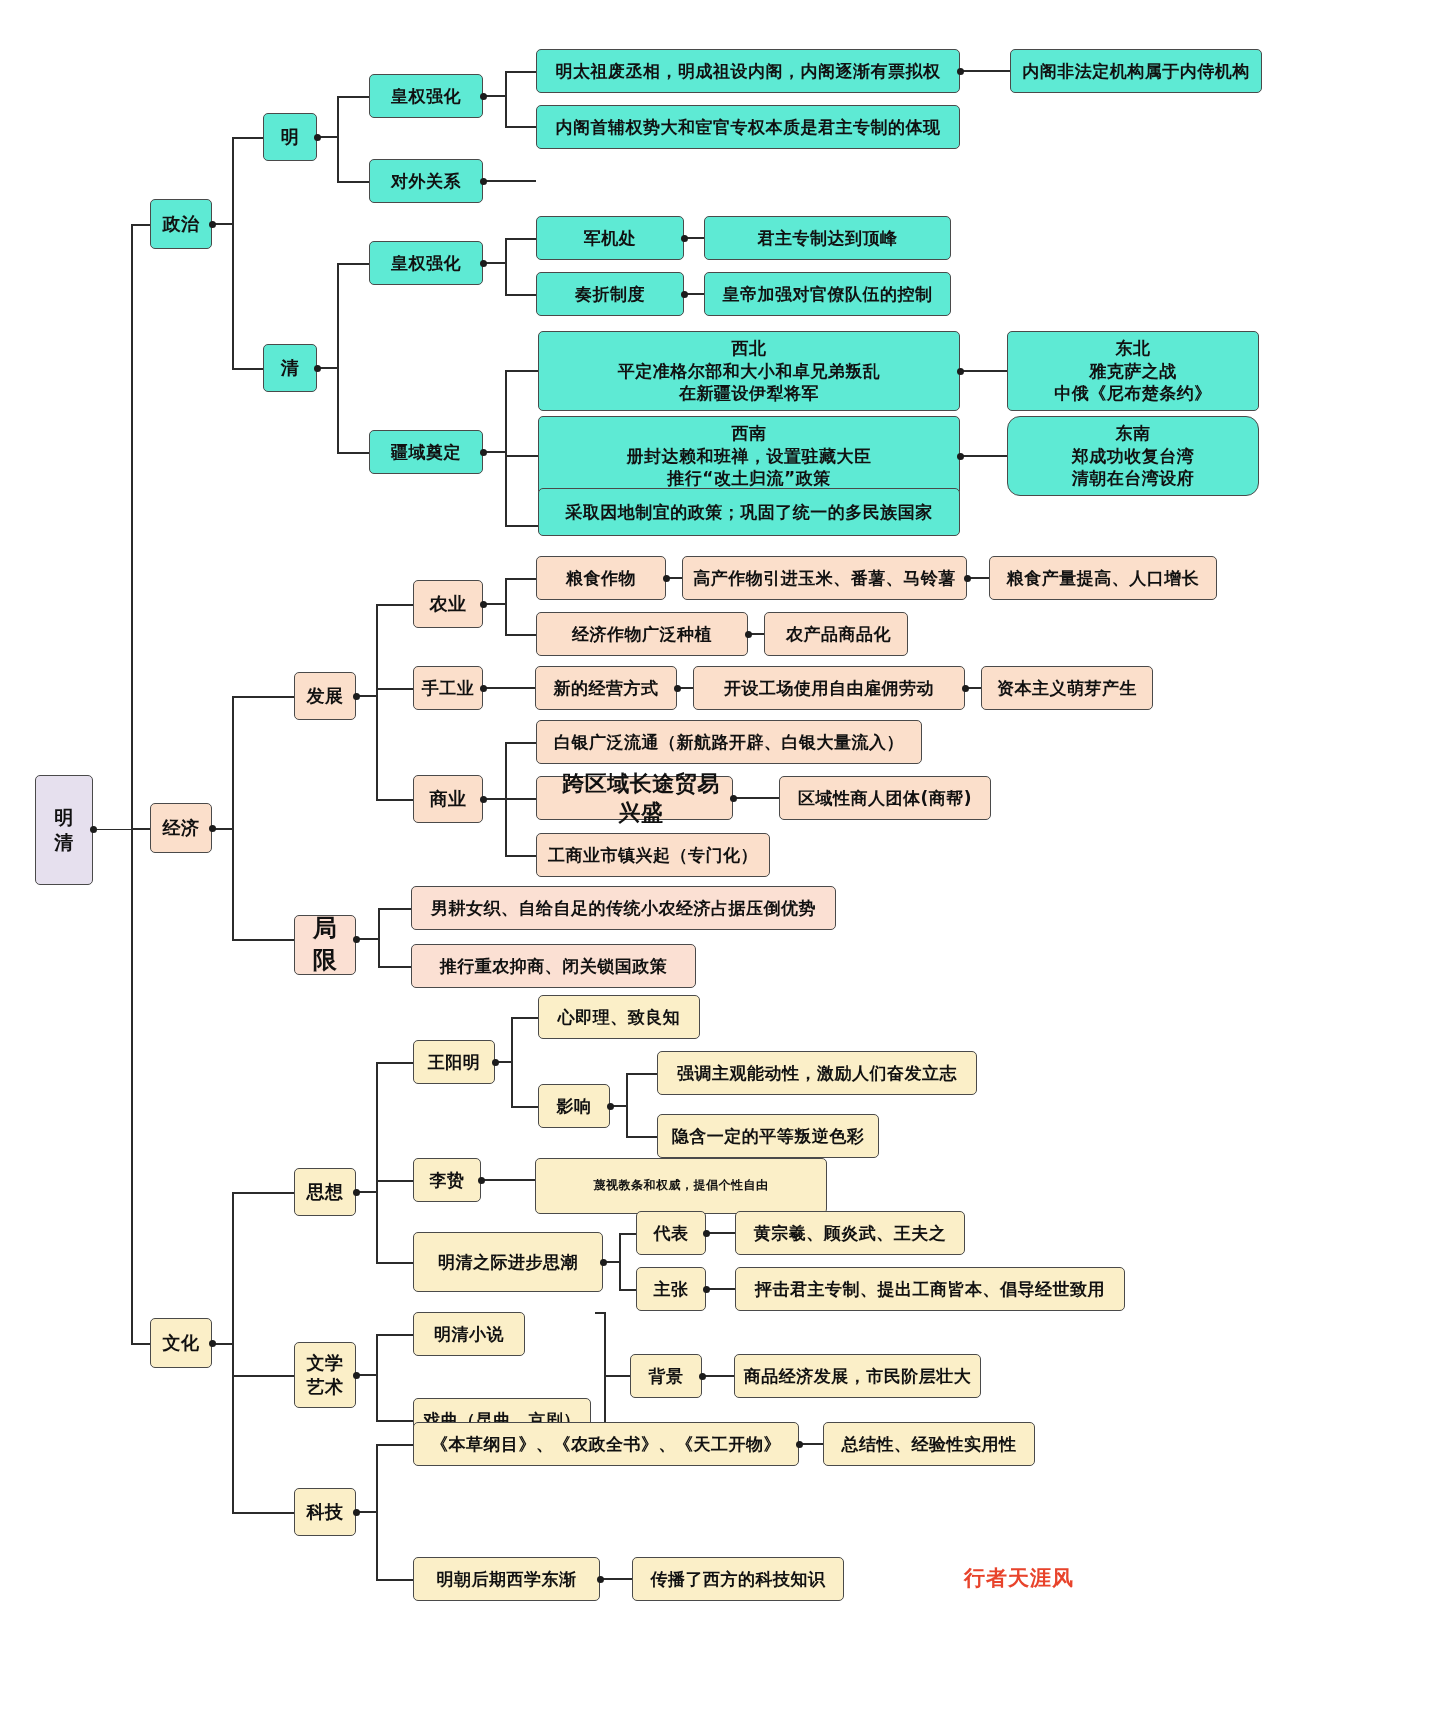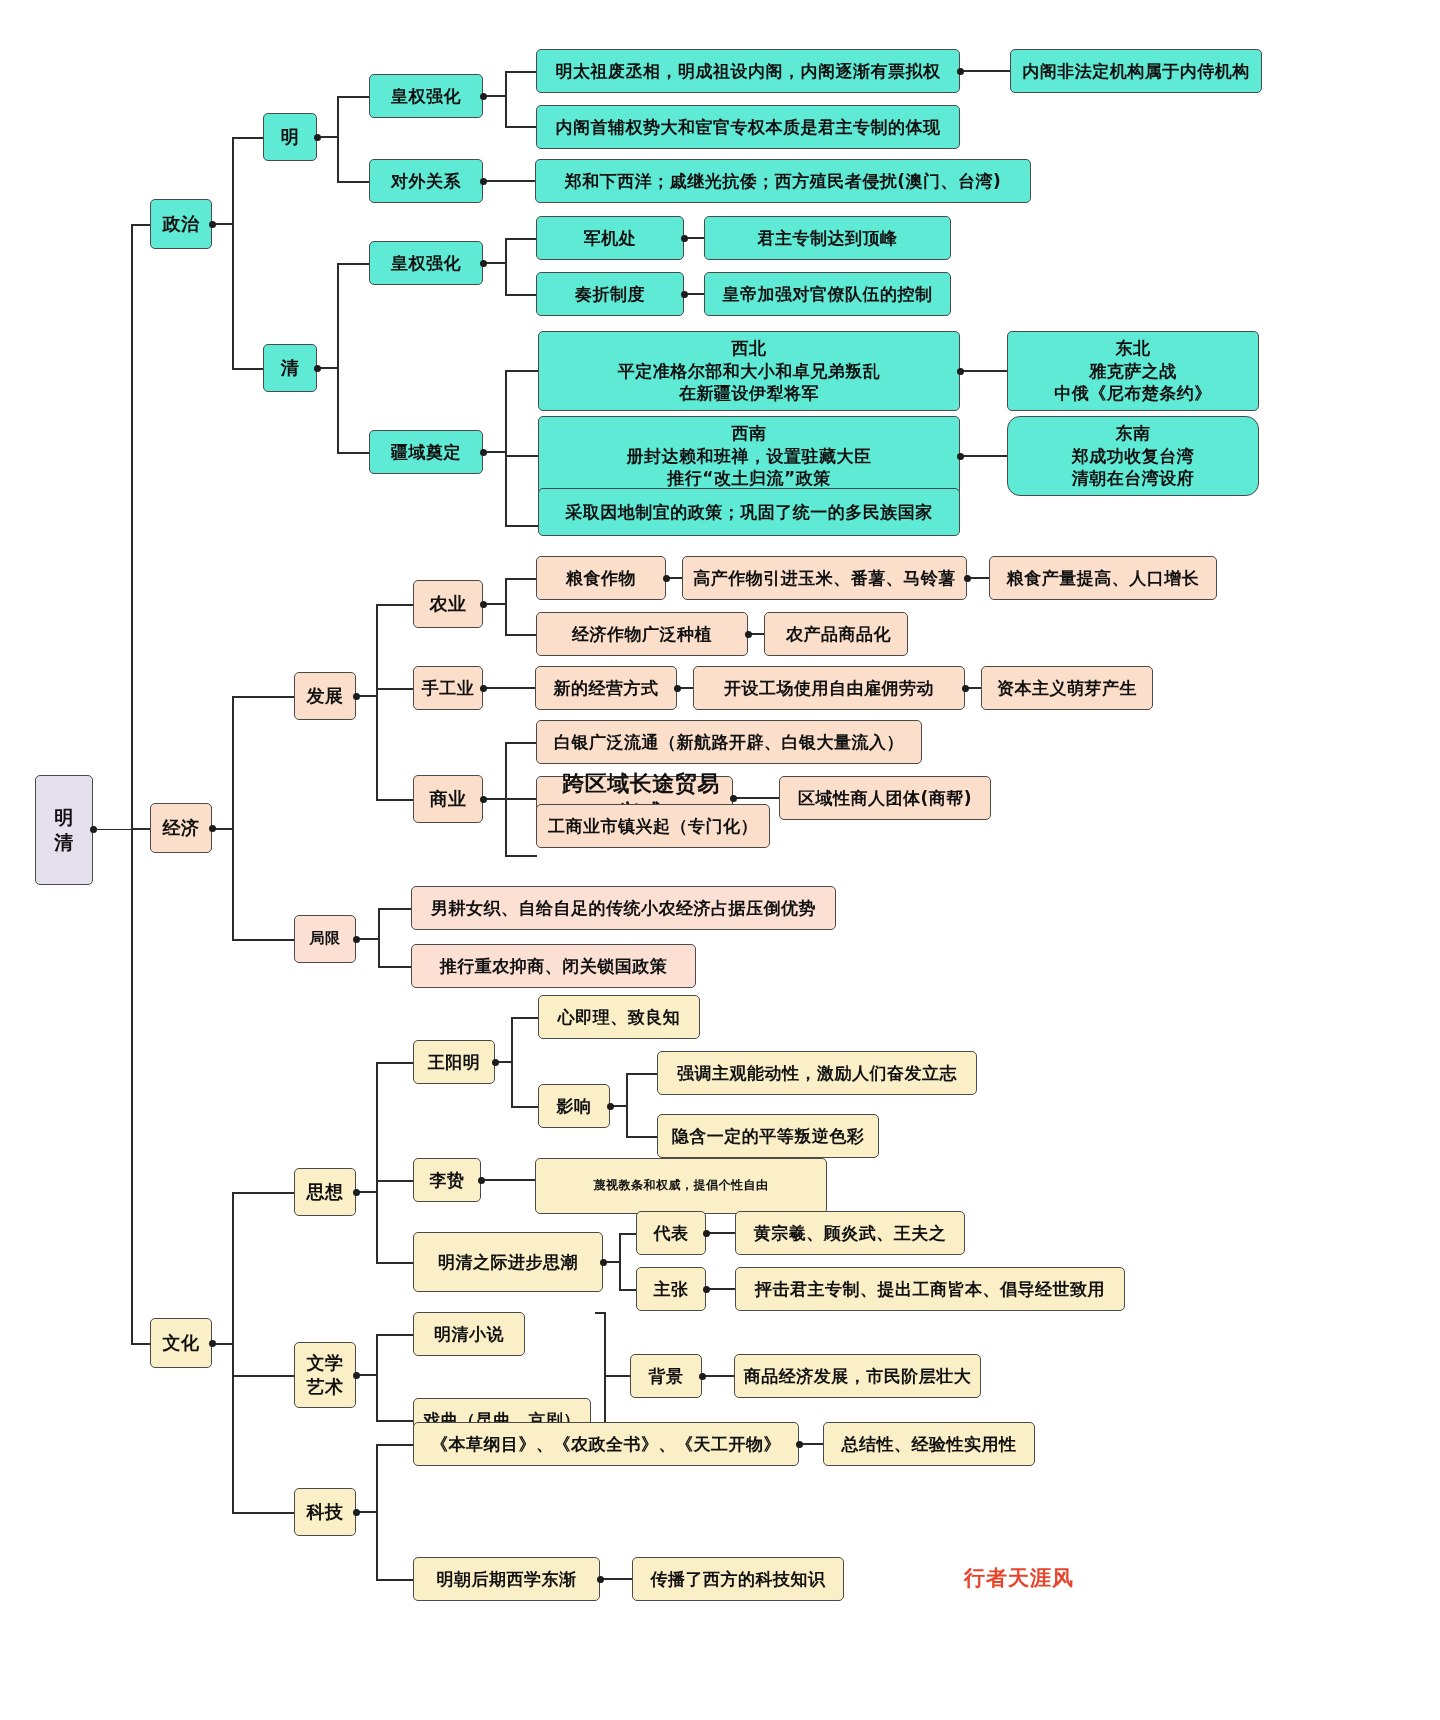--- a/index.html
+++ b/index.html
@@ -110,21 +110,20 @@
   <div class="h" style="left:963px;top:70px;width:48px;"></div>
   <div class="node blue" style="left:1010px;top:49px;width:252px;height:44px;font-size:17px;">内阁非法定机构属于内侍机构</div>
 
   <div class="h" style="left:505px;top:126px;width:32px;"></div>
   <div class="node blue" style="left:536px;top:105px;width:424px;height:44px;font-size:17px;">内阁首辅权势大和宦官专权本质是君主专制的体现</div>
 
   <div class="h" style="left:337px;top:181px;width:33px;"></div>
   <div class="node blue" style="left:369px;top:159px;width:114px;height:44px;font-size:17px;">对外关系</div>
   <div class="dot" style="left:480px;top:177.5px;"></div>
   <div class="h" style="left:486px;top:180px;width:50px;"></div>
-  <div class="node blue" style="left:535px;top:159px;width:496px;height:44px;font-size:17px;">郑和下西洋；戚继光抗倭；西方殖民者侵扰(澳门、台湾)</div>
 
   <div class="h" style="left:232px;top:368px;width:32px;"></div>
   <div class="node blue" style="left:263px;top:344px;width:54px;height:48px;font-size:18px;">清</div>
   <div class="dot" style="left:314px;top:364.5px;"></div>
   <div class="h" style="left:320px;top:367px;width:18px;"></div>
   <div class="v" style="left:337px;top:263px;height:190px;"></div>
 
   <div class="h" style="left:337px;top:263px;width:33px;"></div>
   <div class="node blue" style="left:369px;top:241px;width:114px;height:44px;font-size:17px;">皇权强化</div>
   <div class="dot" style="left:480px;top:259.5px;"></div>
@@ -223,24 +222,24 @@
   <div class="h" style="left:505px;top:742px;width:32px;"></div>
   <div class="node peach" style="left:536px;top:720px;width:386px;height:44px;font-size:17px;">白银广泛流通（新航路开辟、白银大量流入）</div>
 
   <div class="h" style="left:505px;top:798px;width:32px;"></div>
   <div class="node peach" style="left:536px;top:776px;width:197px;height:44px;font-size:22px;padding-left:19px;">跨区域长途贸易兴盛</div>
   <div class="dot" style="left:730px;top:794.5px;"></div>
   <div class="h" style="left:736px;top:797px;width:44px;"></div>
   <div class="node peach" style="left:779px;top:776px;width:212px;height:44px;font-size:17px;">区域性商人团体(商帮)</div>
 
   <div class="h" style="left:505px;top:855px;width:32px;"></div>
-  <div class="node peach" style="left:536px;top:804px;width:234px;height:44px;font-size:17px;">工商业市镇兴起（专门化）</div>
+  <div class="node peach" style="left:536px;top:833px;width:234px;height:44px;font-size:17px;">工商业市镇兴起（专门化）</div>
 
   <div class="h" style="left:232px;top:939px;width:63px;"></div>
-  <div class="node pinkish" style="left:294px;top:915px;width:62px;height:48px;font-size:15px;">局限</div>
+  <div class="node pinkish" style="left:294px;top:915px;width:62px;height:60px;font-size:24px;">局限</div>
   <div class="dot" style="left:353px;top:935.5px;"></div>
   <div class="h" style="left:359px;top:938px;width:20px;"></div>
   <div class="v" style="left:378px;top:908px;height:58px;"></div>
 
   <div class="h" style="left:378px;top:908px;width:34px;"></div>
   <div class="node pinkish" style="left:411px;top:886px;width:425px;height:44px;font-size:17px;">男耕女织、自给自足的传统小农经济占据压倒优势</div>
 
   <div class="h" style="left:378px;top:966px;width:34px;"></div>
   <div class="node pinkish" style="left:411px;top:944px;width:285px;height:44px;font-size:17px;">推行重农抑商、闭关锁国政策</div>
 

